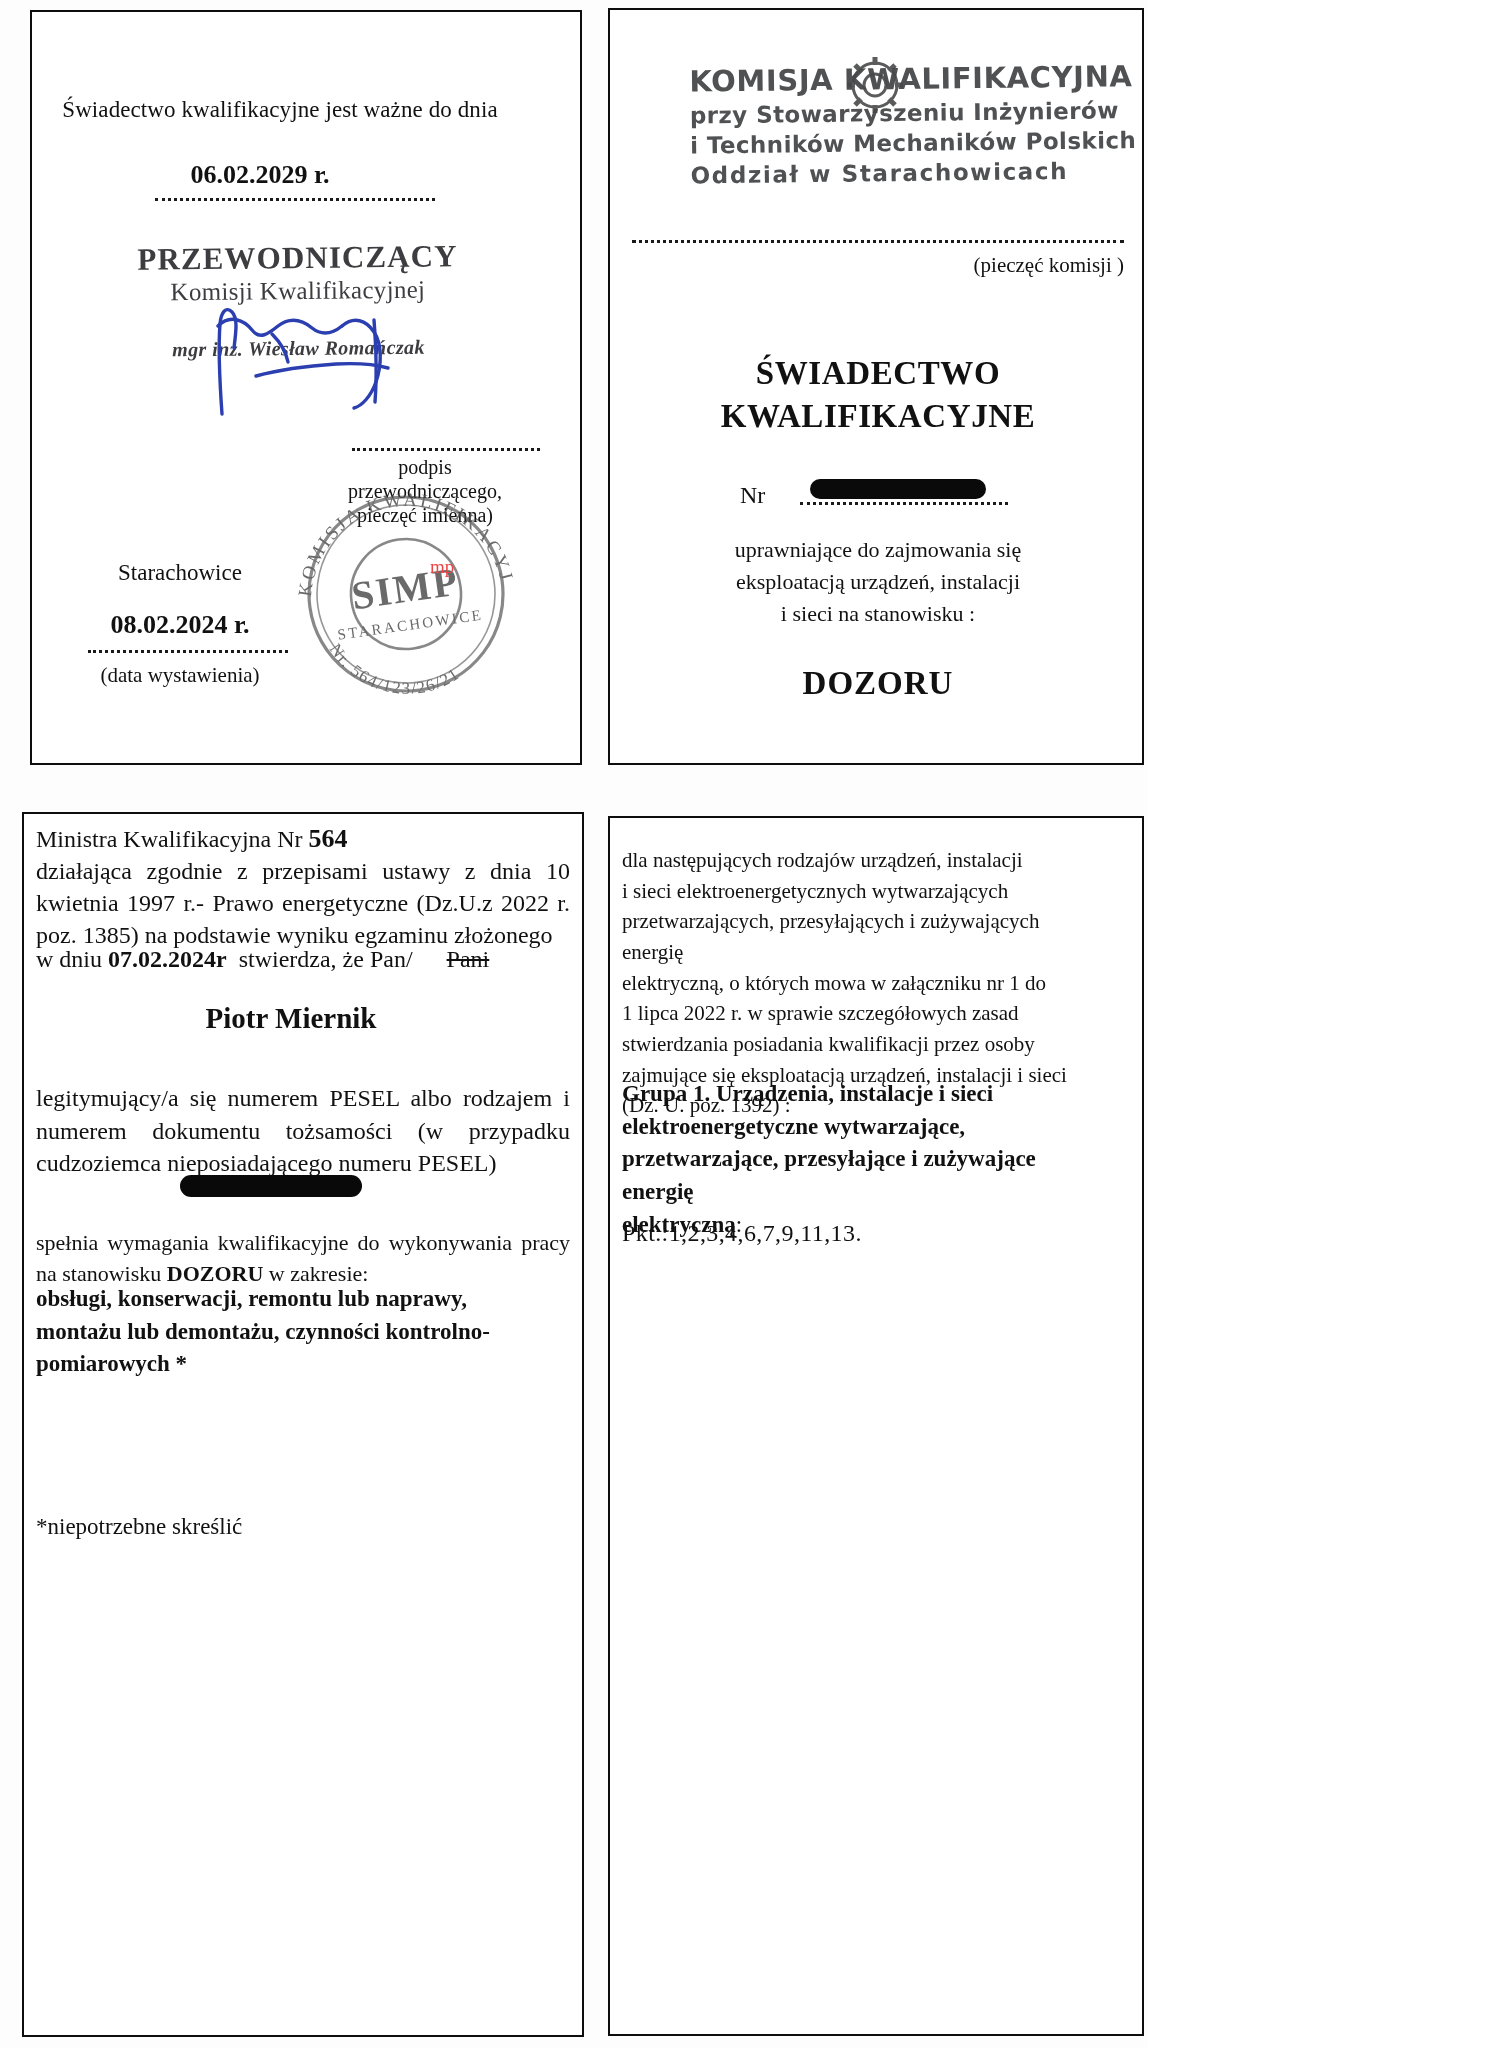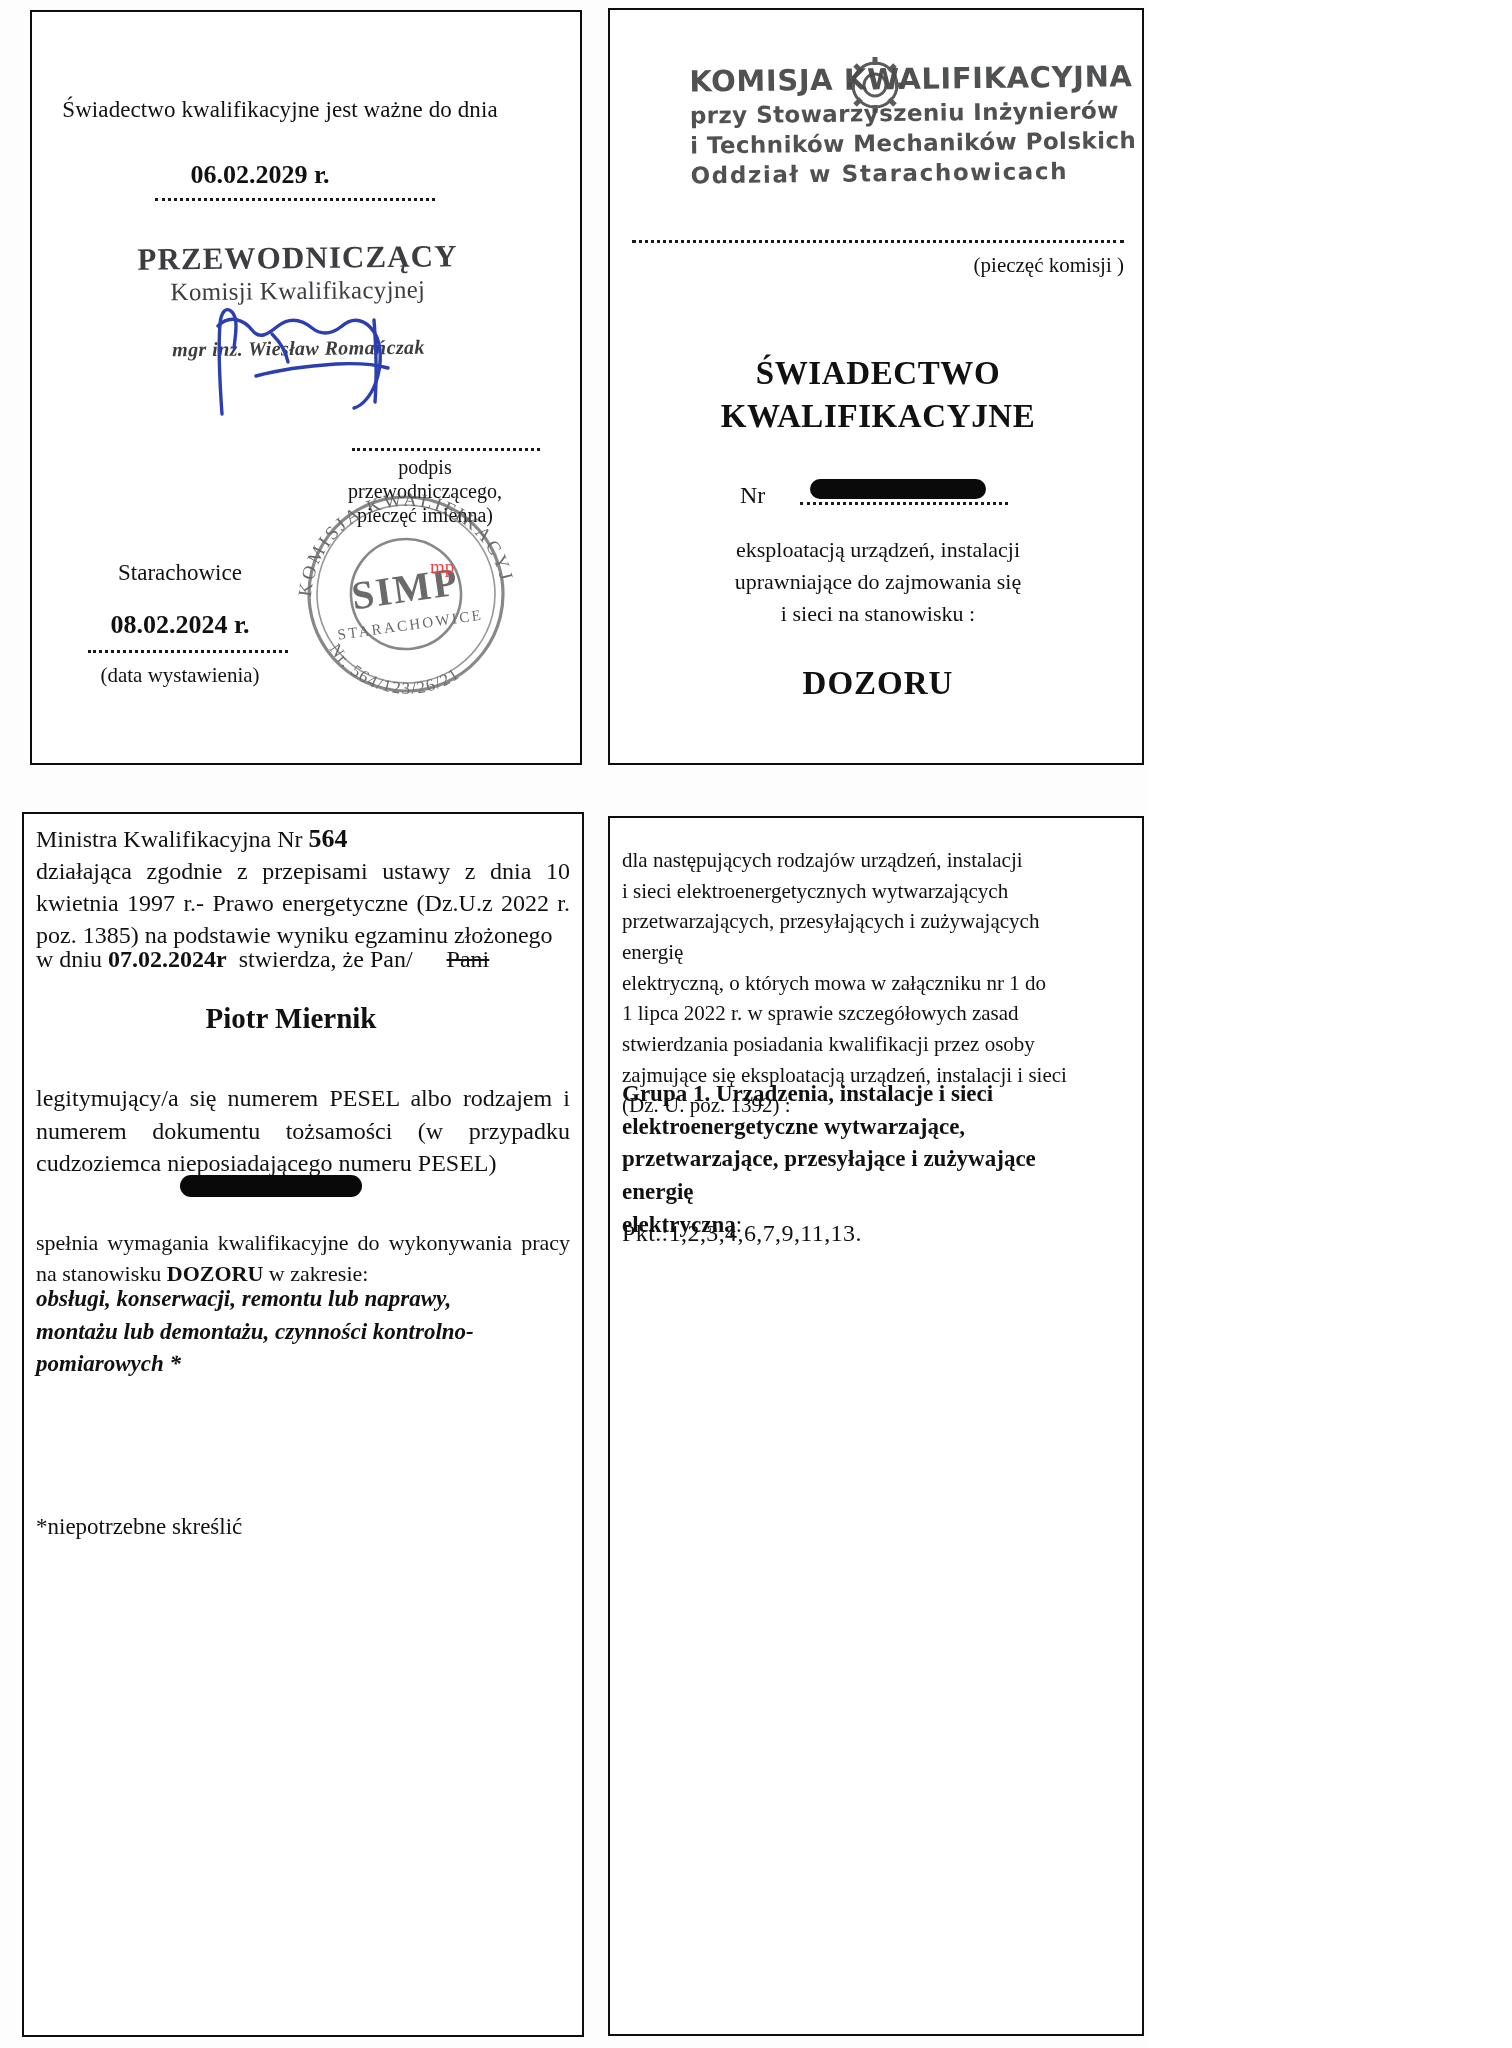--- a/index.html
+++ b/index.html
@@ -240,21 +240,21 @@
     border-radius: 11px;
   }
 
   .bl-spelnia {
     left: 36px; top: 1228px; width: 534px;
     font-size: 22px; line-height: 1.4;
     text-align: justify;
   }
   .bl-zakres {
     left: 36px; top: 1283px; width: 520px;
-    font-size: 23px; font-weight: bold; line-height: 1.42; font-style: italic;
+    font-size: 23px; font-weight: bold; line-height: 1.42;
   }
   .bl-foot {
     left: 36px; top: 1512px; width: 400px;
     font-size: 23px;
   }
 
   
   .br-body {
     left: 622px; top: 845px; width: 468px;
     font-size: 21px; line-height: 1.46;
@@ -357,22 +357,22 @@
   <div class="t tr-title">
     <div>ŚWIADECTWO</div>
     <div>KWALIFIKACYJNE</div>
   </div>
 
   <div class="t tr-nr">Nr</div>
   <div class="dots tr-nr-dots"></div>
   <div class="redact-nr"></div>
 
   <div class="t tr-upr">
+    <div>uprawniające do zajmowania się</div>
     <div>eksploatacją urządzeń, instalacji</div>
-    <div>uprawniające do zajmowania się</div>
     <div>i sieci na stanowisku :</div>
   </div>
 
   <div class="t tr-dozoru">DOZORU</div>
 
   <div class="panel panel-bl"></div>
 
   <div class="t bl-head">
     <span>Ministra Kwalifikacyjna Nr</span>
     <span class="nr">564</span>

